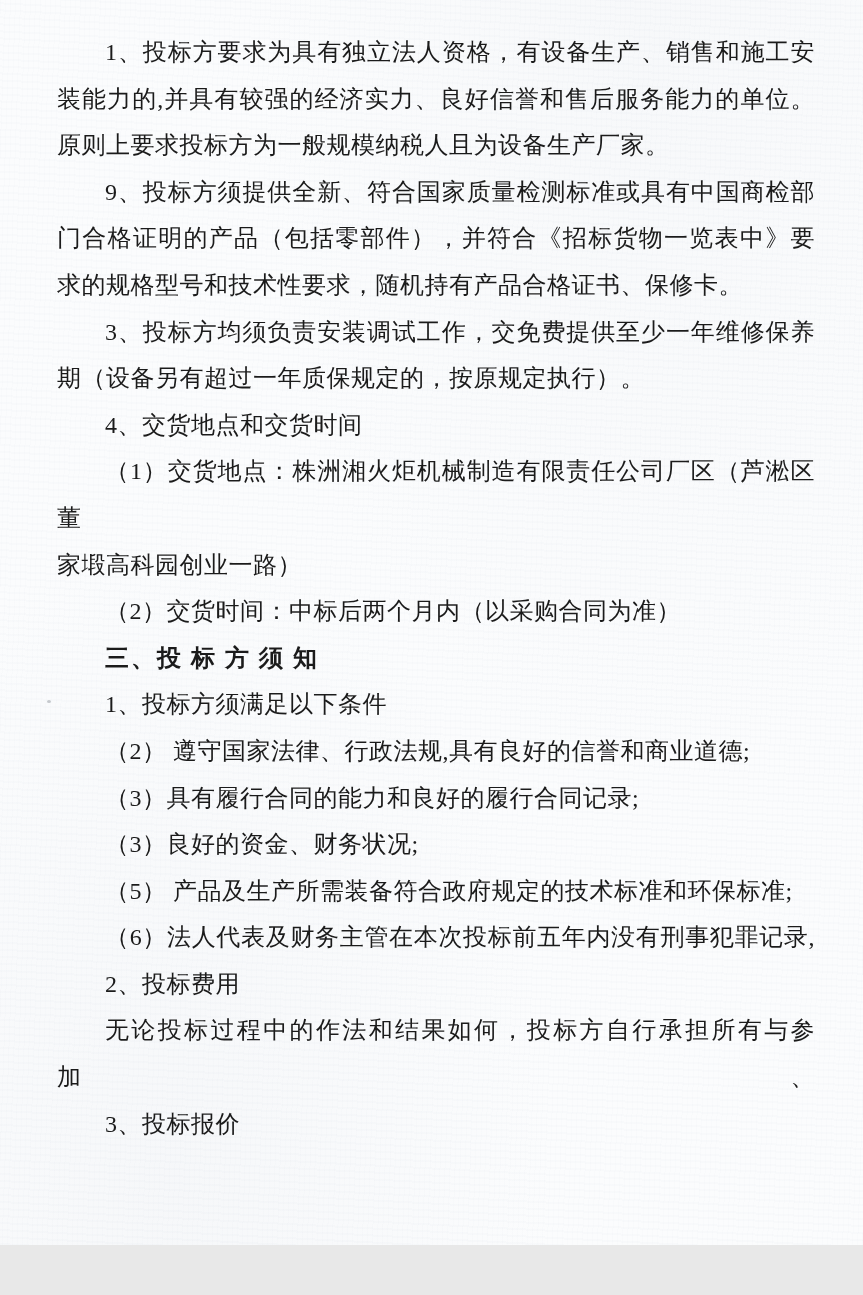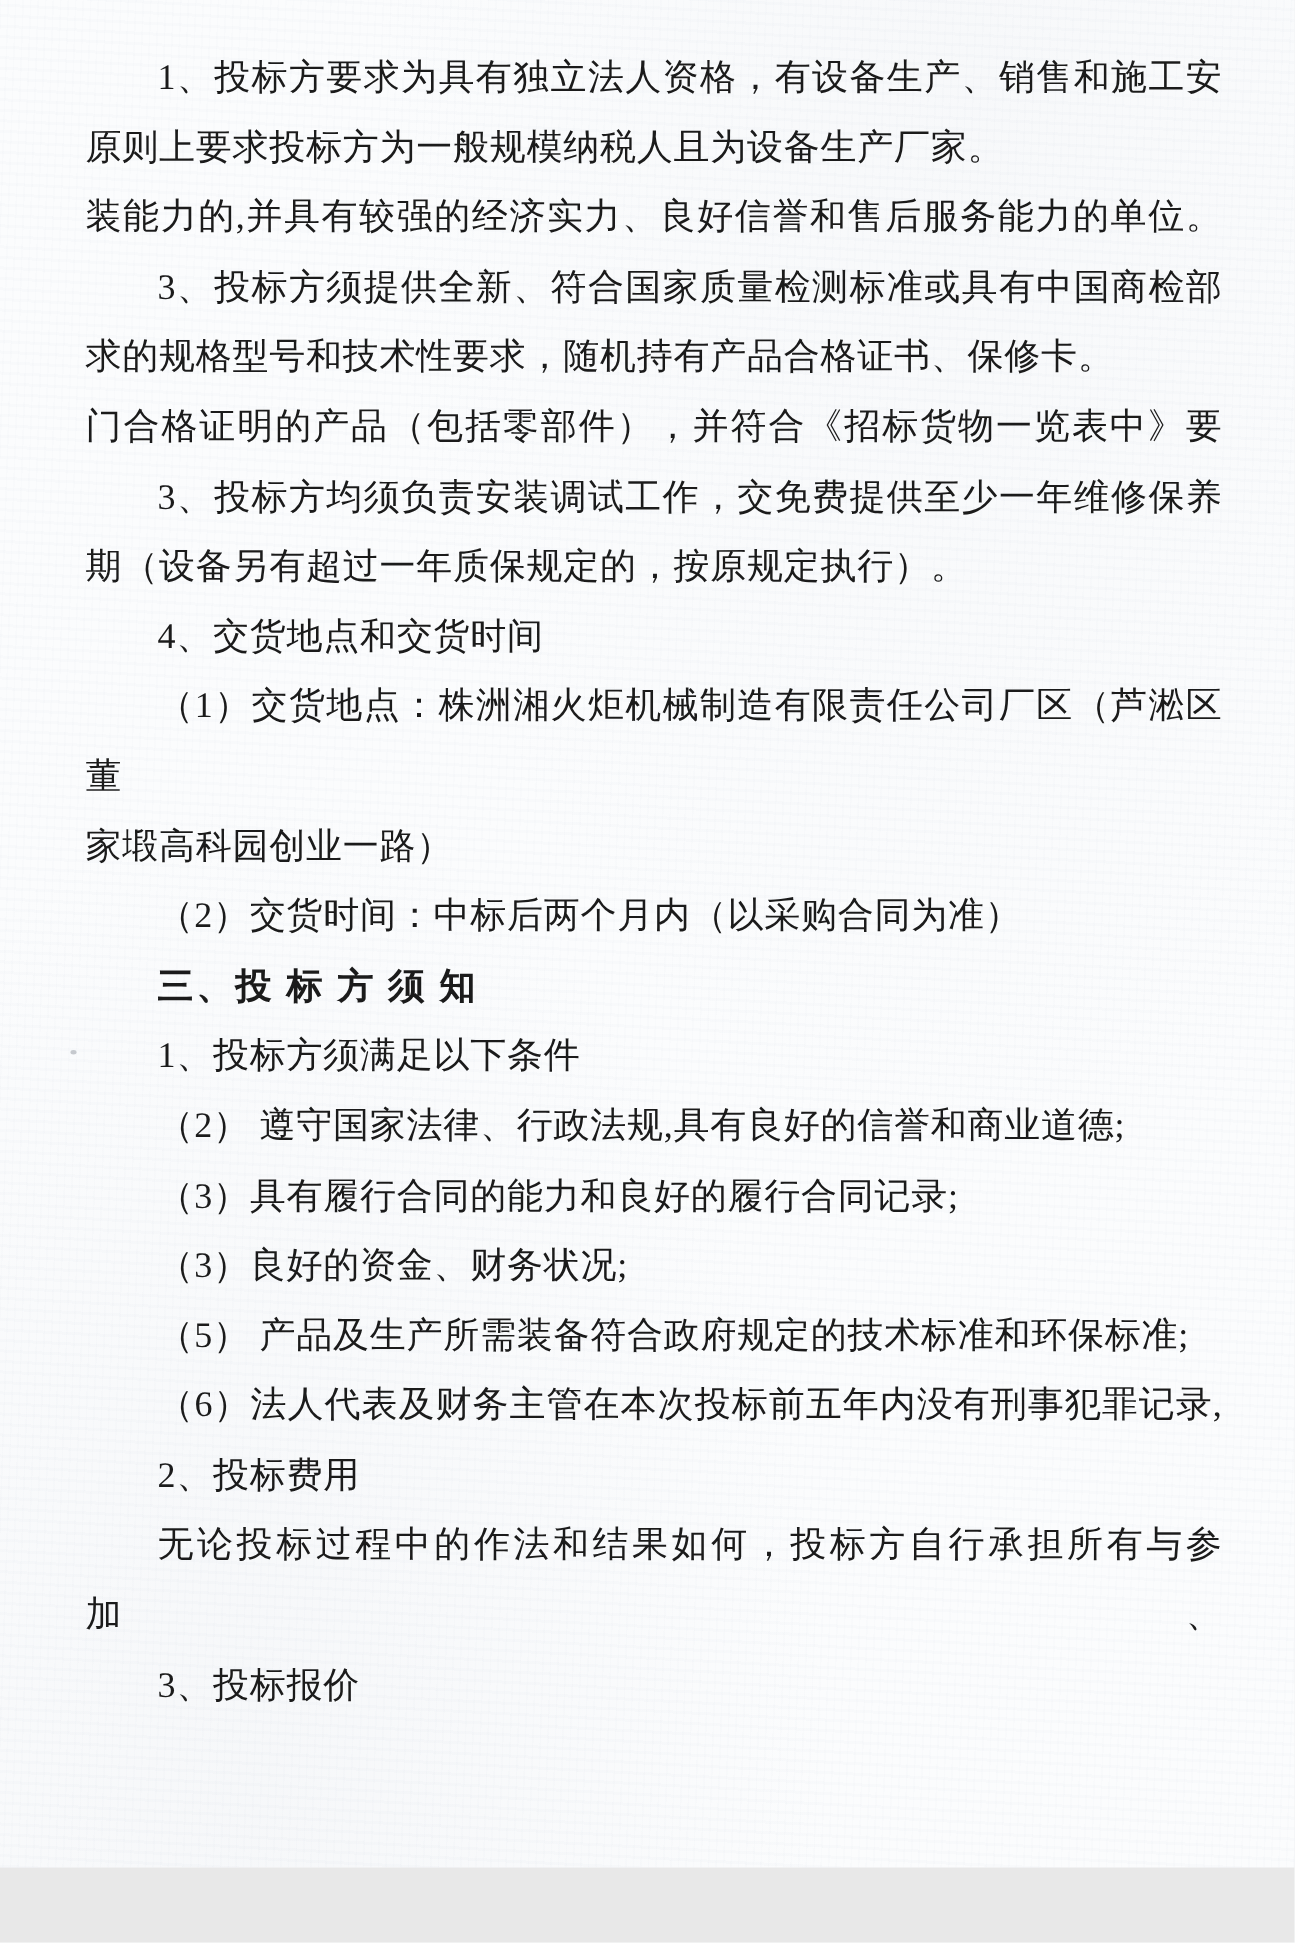--- a/index.html
+++ b/index.html
@@ -60,25 +60,25 @@
     background: #9aa0a8;
     opacity: 0.55;
   }
 </style>
 </head>
 <body>
 
 <div class="page" style="background: rgb(251, 252, 253); color: rgb(27, 27, 27);">
   <div class="textblock" id="textblock">
       <div class="line indent justify">1、投标方要求为具有独立法人资格，有设备生产、销售和施工安</div>
+      <div class="line justify">装能力的,并具有较强的经济实力、良好信誉和售后服务能力的单位。</div>
       <div class="line">原则上要求投标方为一般规模纳税人且为设备生产厂家。</div>
-      <div class="line justify">装能力的,并具有较强的经济实力、良好信誉和售后服务能力的单位。</div>
-      <div class="line indent justify">3、投标方须提供全新、符合国家质量检测标准或具有中国商检部</div>
+      <div class="line indent justify">9、投标方须提供全新、符合国家质量检测标准或具有中国商检部</div>
+      <div class="line justify">门合格证明的产品（包括零部件），并符合《招标货物一览表中》要</div>
       <div class="line">求的规格型号和技术性要求，随机持有产品合格证书、保修卡。</div>
-      <div class="line justify">门合格证明的产品（包括零部件），并符合《招标货物一览表中》要</div>
       <div class="line indent justify">3、投标方均须负责安装调试工作，交免费提供至少一年维修保养</div>
       <div class="line">期（设备另有超过一年质保规定的，按原规定执行）。</div>
       <div class="line indent">4、交货地点和交货时间</div>
       <div class="line indent justify">（1）交货地点：株洲湘火炬机械制造有限责任公司厂区（芦淞区董</div>
       <div class="line">家塅高科园创业一路）</div>
       <div class="line indent">（2）交货时间：中标后两个月内（以采购合同为准）</div>
       <div class="line indent bold">三、投 标 方 须 知</div>
       <div class="line indent">1、投标方须满足以下条件</div>
       <div class="line indent">（2） 遵守国家法律、行政法规,具有良好的信誉和商业道德;</div>
       <div class="line indent">（3）具有履行合同的能力和良好的履行合同记录;</div>

